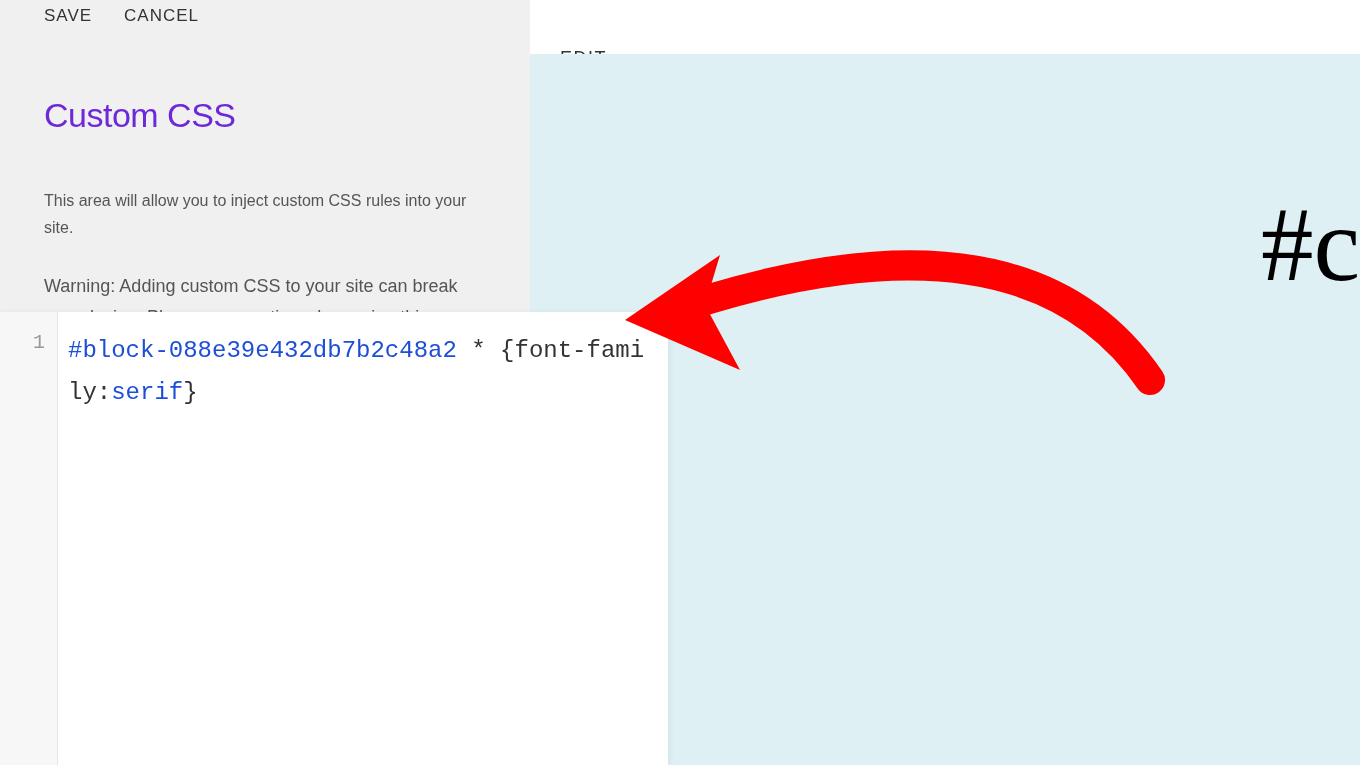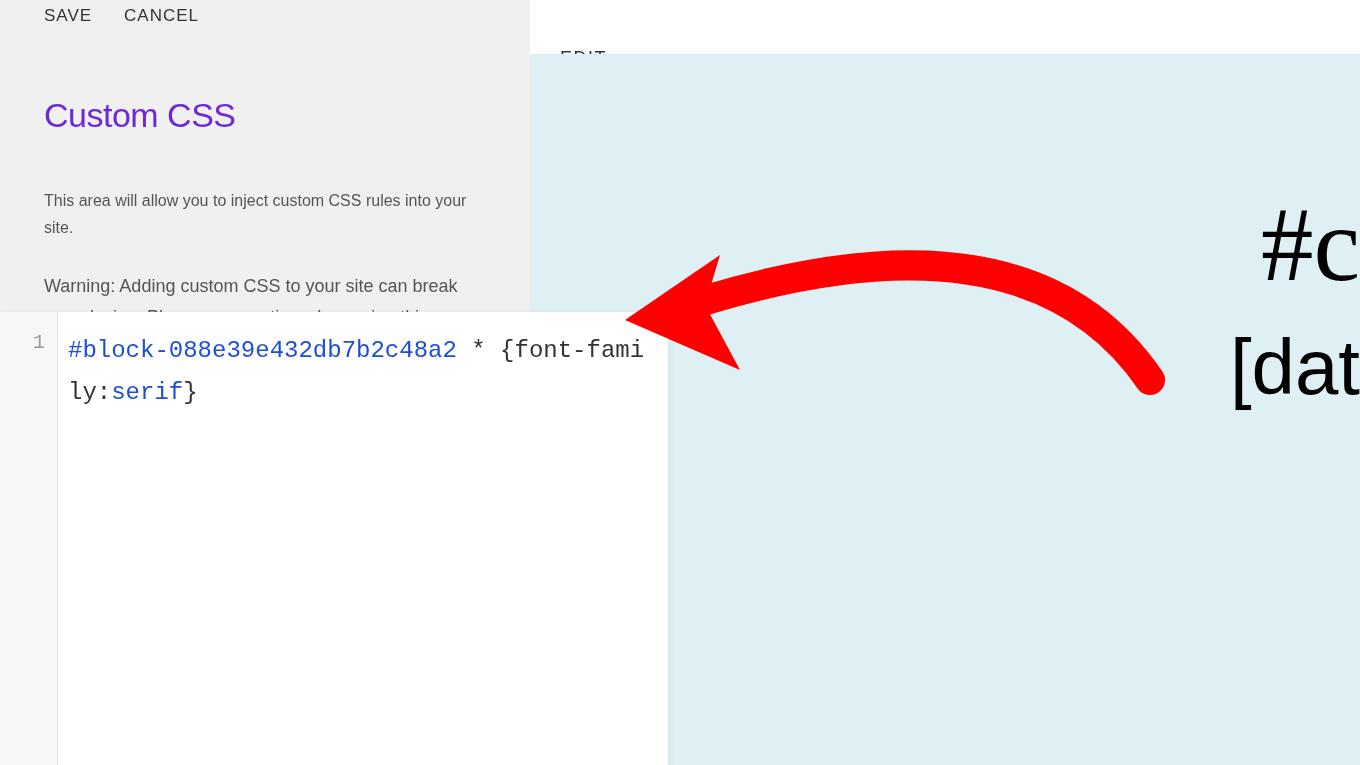--- a/index.html
+++ b/index.html
@@ -209,21 +209,20 @@
   <div class="gutter">
     <div class="line-number">1</div>
   </div>
   <div class="code-content"><span class="css-selector-id">#block-088e39e432db7b2c48a2</span><span class="css-selector-star"> * </span><span class="css-brace">{</span><span class="css-property">font-family</span><span>:</span><span class="css-value">serif</span><span class="css-brace">}</span></div>
 </div>
 
 <div class="right-panel">
   <div class="edit-label">EDIT</div>
   <div class="preview-area">
     <div class="preview-text-1">#c</div>
-    <div class="preview-text-2">[dat</div>
   </div>
 </div>
 
 <svg class="arrow-annotation" viewBox="0 0 590 200">
   <defs>
     <marker id="arrowhead" markerWidth="1" markerHeight="1" refX="0" refY="0" orient="auto">
     </marker>
   </defs>
   <path d="M 560 170 Q 430 -20 70 105" stroke="#ff0000" stroke-width="30" fill="none" stroke-linecap="round"></path>
   <path d="M 35 110 L 130 45 L 115 95 L 150 160 Z" fill="#ff0000"></path>

